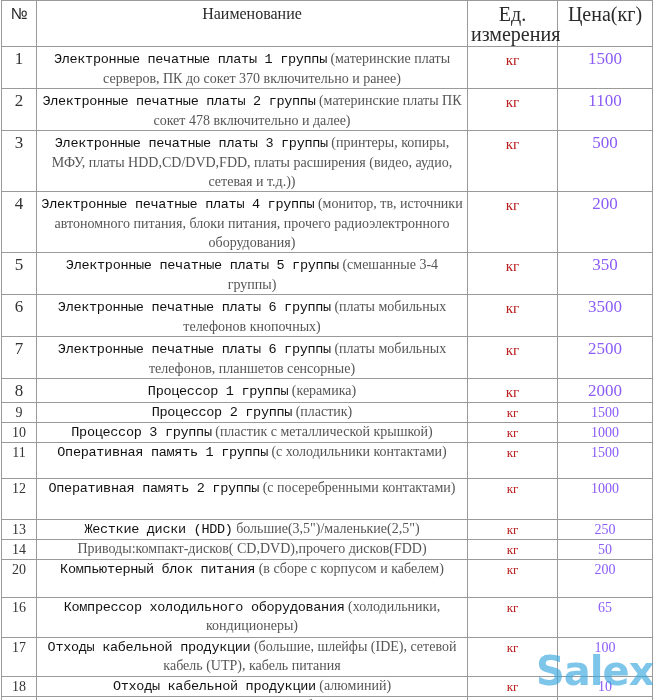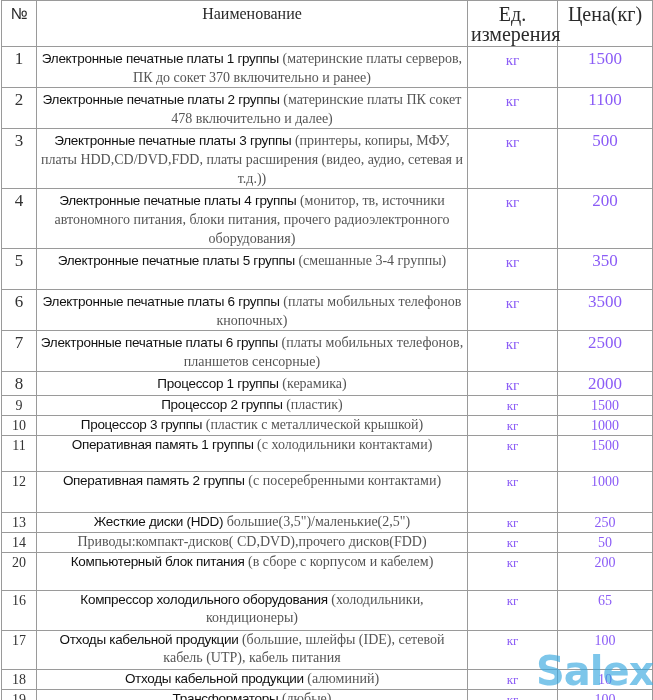--- a/index.html
+++ b/index.html
@@ -8,26 +8,26 @@
   td, th { border: 1px solid #9a9a9a; padding: 0 3px; vertical-align: top; text-align: center; font-weight: normal; }
   col.c-no { width: 35px; }
   col.c-name { width: 431px; }
   col.c-unit { width: 90px; }
   col.c-price { width: 95px; }
   th { font-size: 20px; line-height: 20px; color: #2a2a2a; padding-top: 3px; }
   th.h-name, th.h-no { font-family: "Liberation Sans", sans-serif; font-size: 16px; }
   th.h-name { font-family: "Liberation Serif", serif; }
   td.no { font-size: 17px; line-height: 20px; padding-top: 2px; color: #333; }
   td.name { font-size: 14px; line-height: 19px; padding-top: 2px; }
-  td.unit { font-size: 15px; line-height: 20px; padding-top: 3px; color: #8b5cf6; }
+  td.unit { font-size: 15px; line-height: 20px; padding-top: 3px; color: #b91c1c; }
   td.price { font-size: 17px; line-height: 20px; padding-top: 2px; color: #8b5cf6; }
   tr.small td.no, tr.small td.price { font-size: 14px; line-height: 18px; padding-top: 1px; }
   tr.small td.unit { font-size: 13px; line-height: 18px; padding-top: 1px; }
   tr.small td.name { line-height: 18px; padding-top: 0; }
-  .bold { font-family: Liberation Sans, sans-serif; color: #111; font-size: 13.5px; letter-spacing: -0.3px; }
+  .bold { font-family: Liberation Mono, monospace; color: #111; font-size: 13.5px; letter-spacing: -0.3px; }
   .desc { color: #555; }
   .watermark { position: absolute; left: 536px; top: 648px; font-family: "DejaVu Sans", sans-serif; font-weight: bold; font-size: 40px; color: #38a8e0; opacity: 0.65; letter-spacing: -1px; pointer-events: none; }
 </style>
 </head>
 <body>
 
 <table>
   <colgroup>
     <col class="c-no">
       <col class="c-name">

